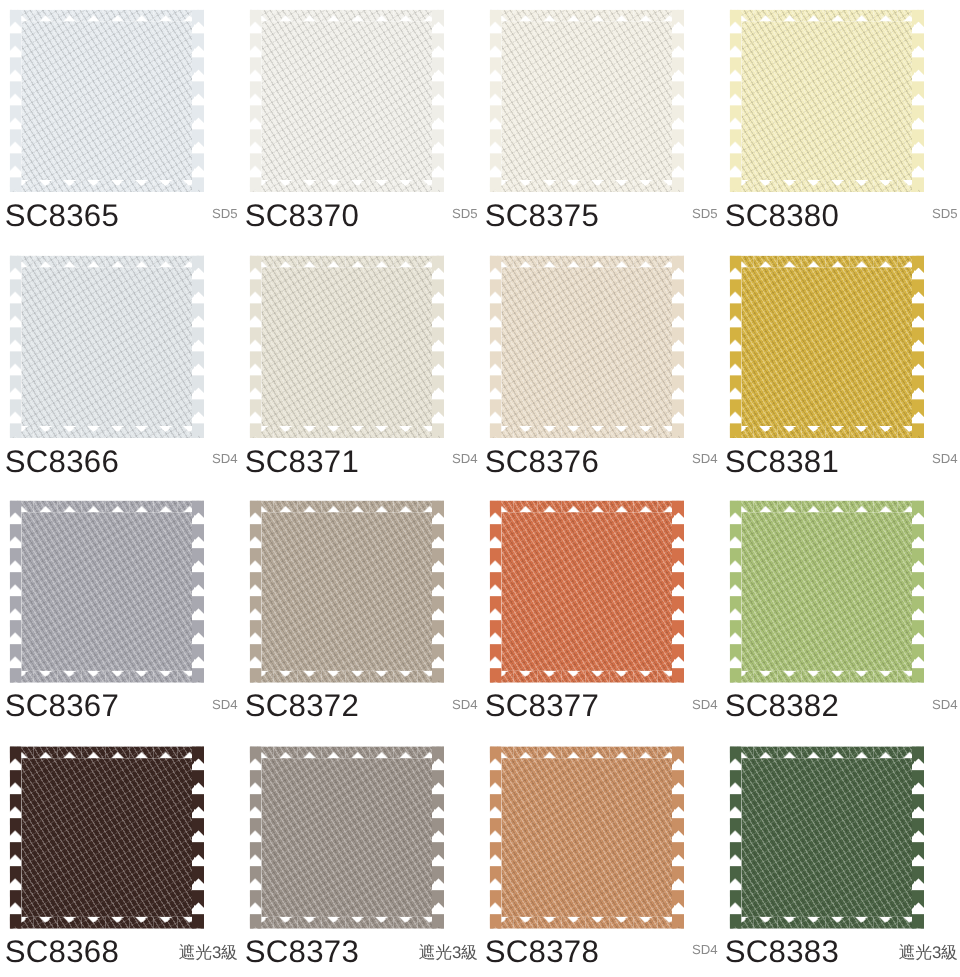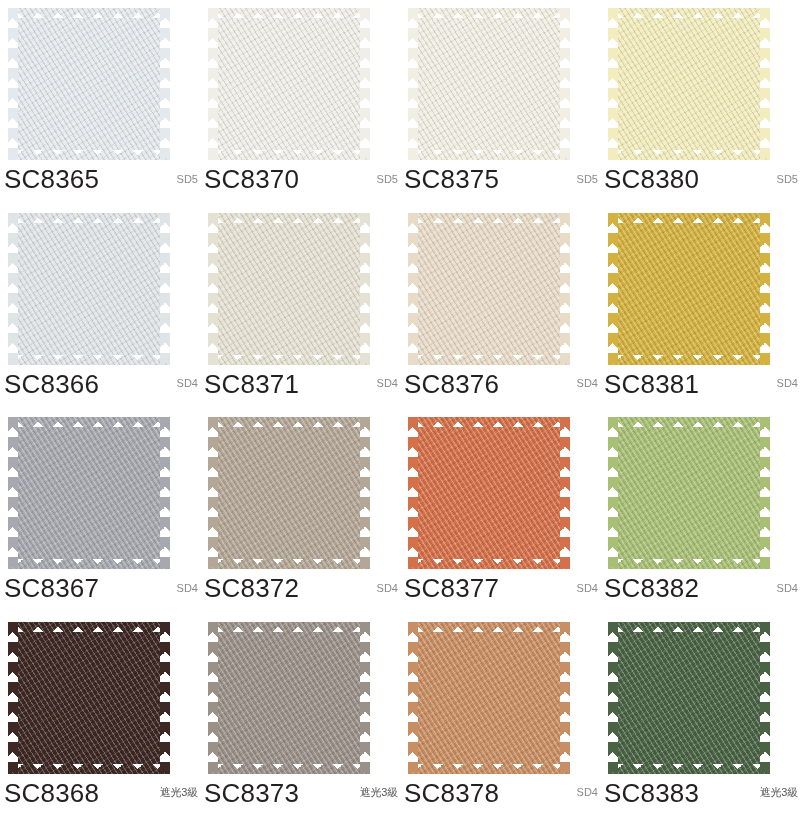--- a/index.html
+++ b/index.html
@@ -157,21 +157,21 @@
   .swatch-spec {
     margin-left: auto;
     font-size: 11px;
     color: #8a8a8a;
     line-height: 1;
     white-space: nowrap;
     padding-right: 2px;
     font-family: "Liberation Sans", "DejaVu Sans", sans-serif;
   }
   .swatch-spec.jp {
-    font-size: 11px;
+    font-size: 14px;
     color: #555555;
     letter-spacing: -0.2px;
   }
 </style>
 </head>
 <body>
 
 <div id="catalog-grid">
     <div class="swatch-cell">
       <div class="swatch-figure">

